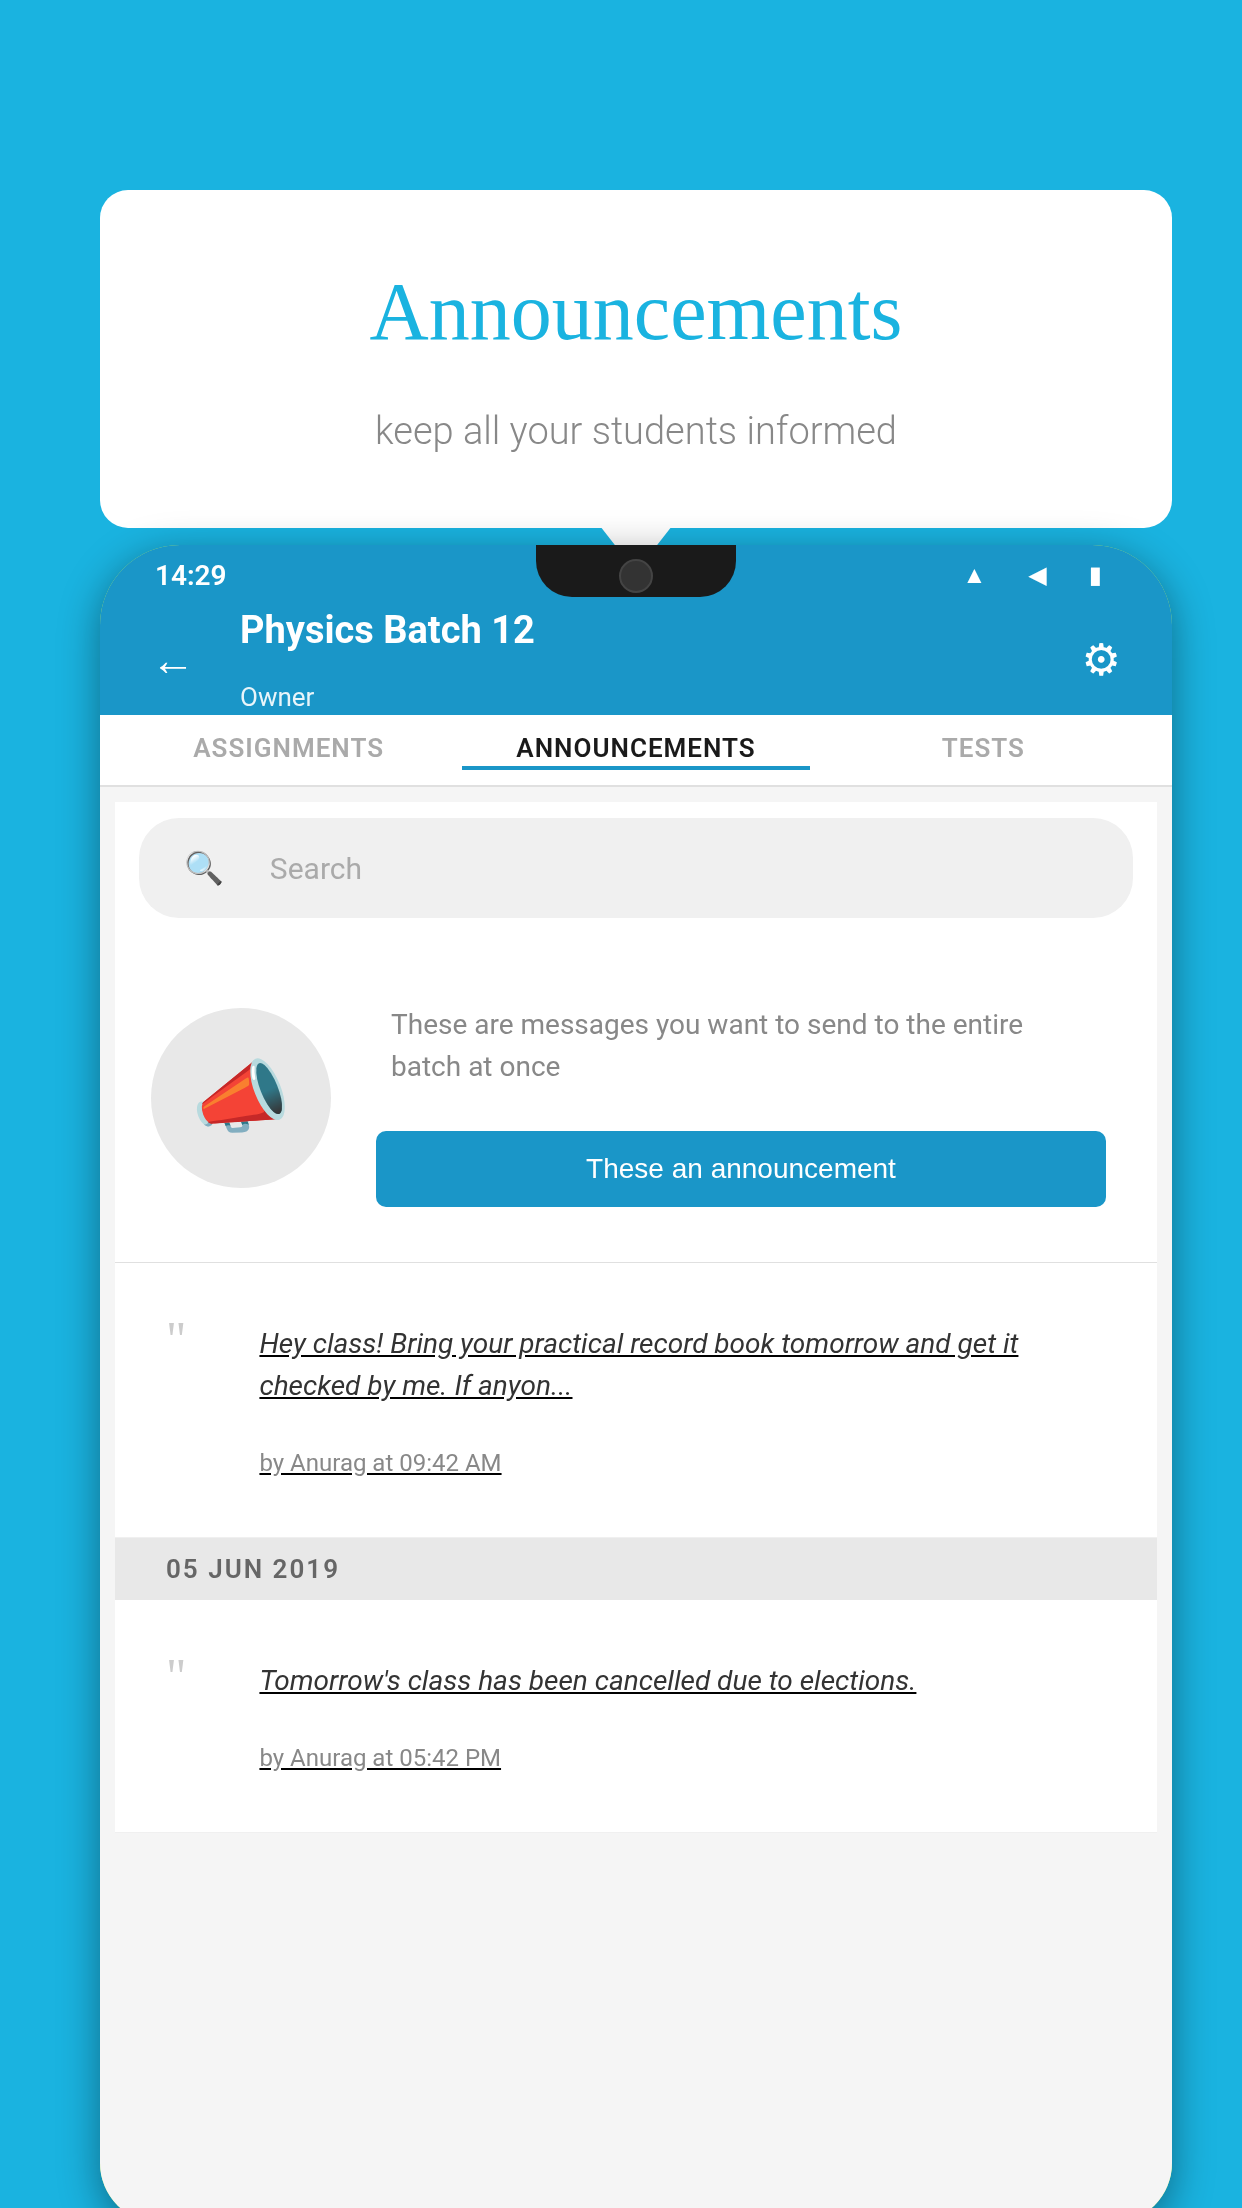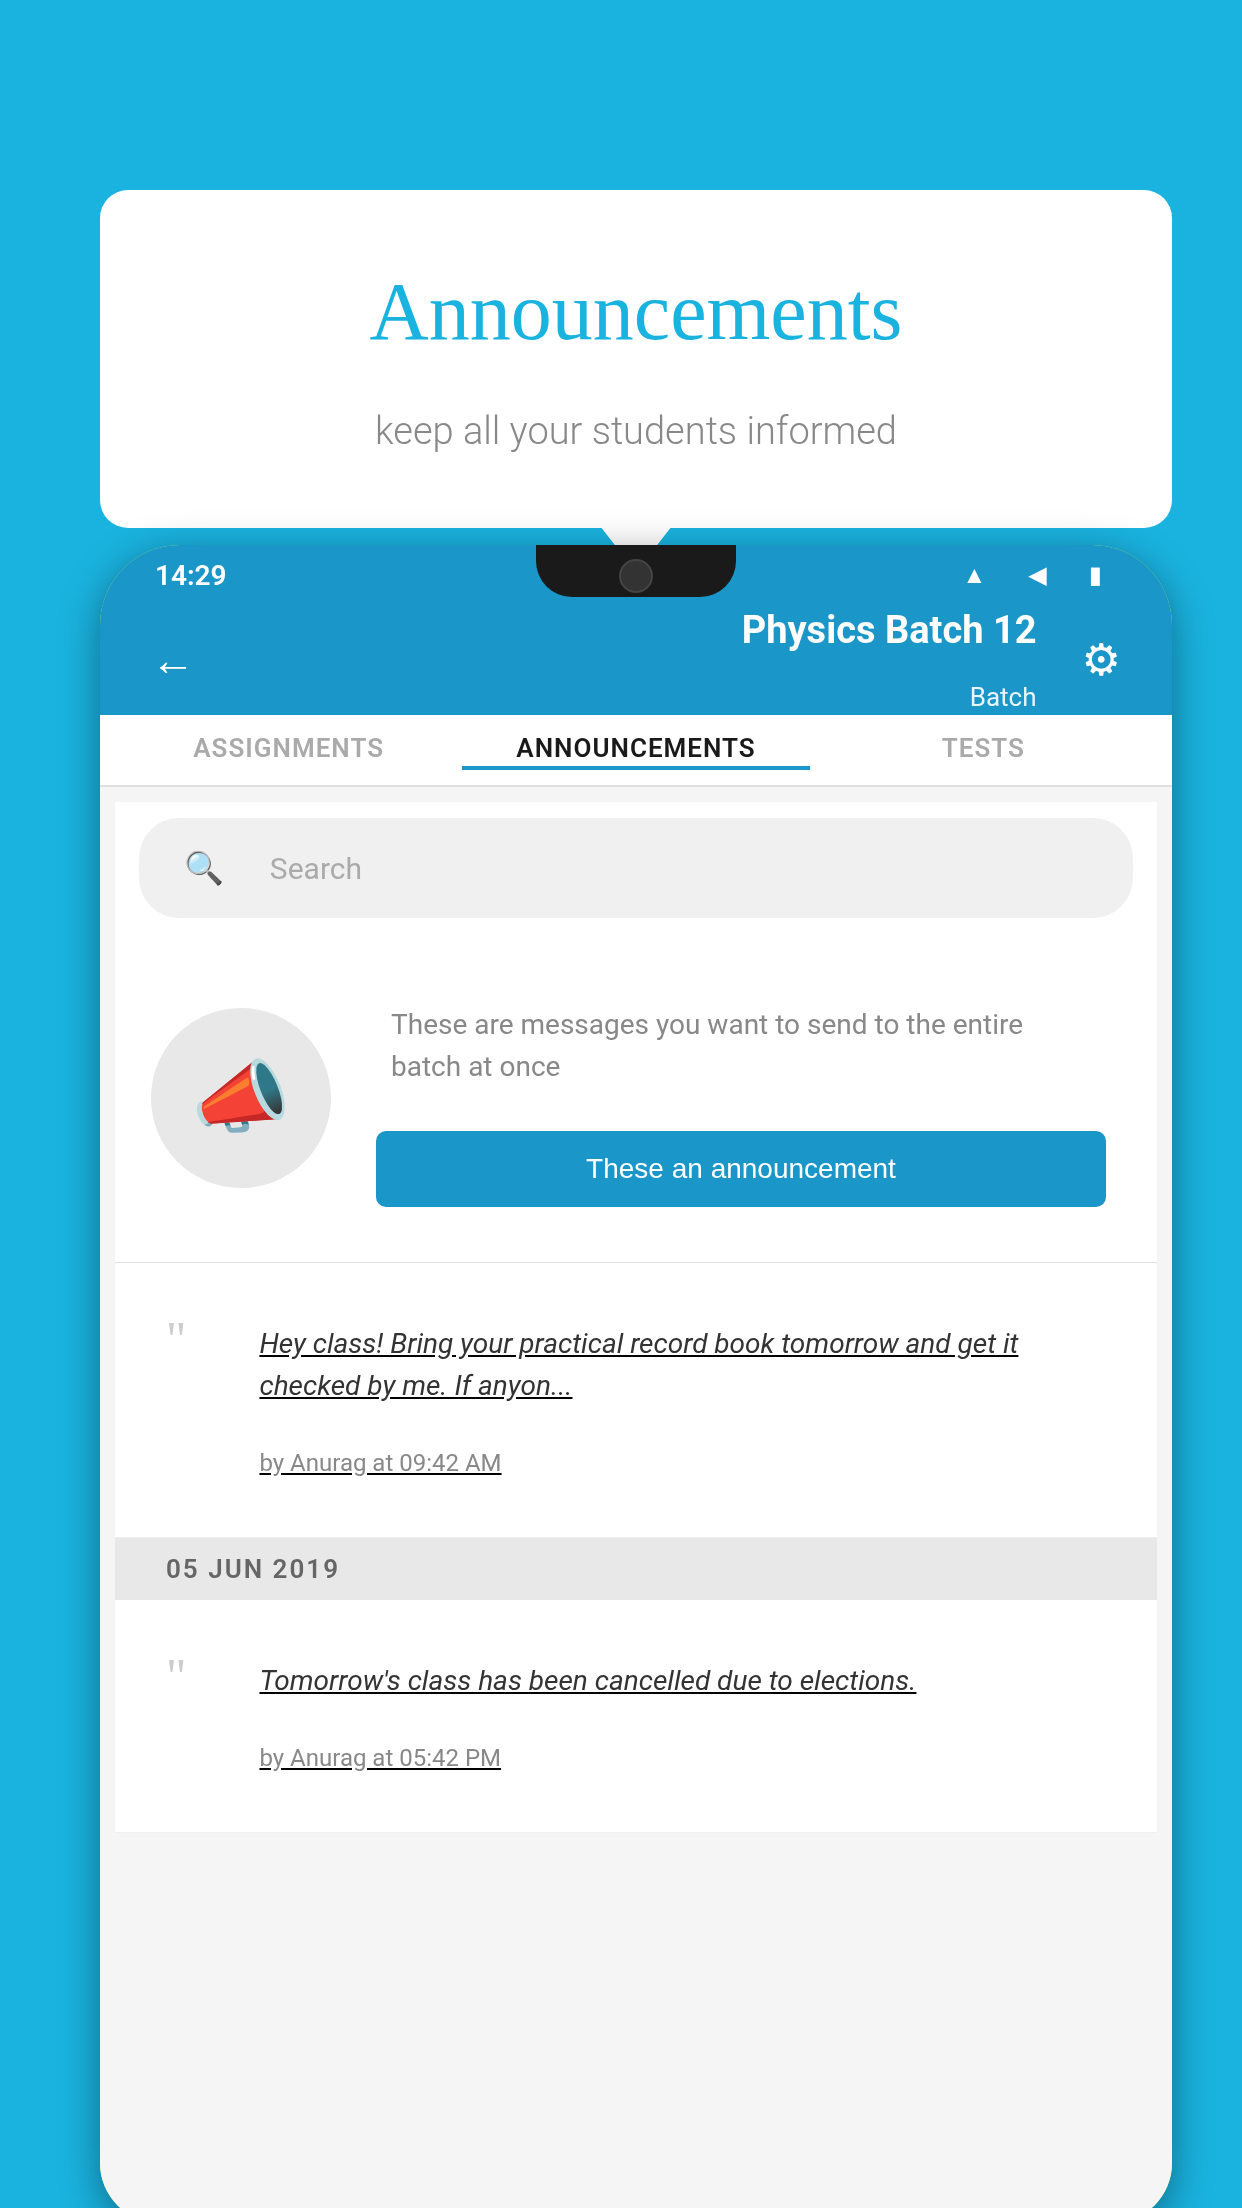--- a/index.html
+++ b/index.html
@@ -139,21 +139,21 @@
     }
 
     .back-arrow {
       color: white;
       font-size: 44px;
       cursor: pointer;
     }
 
     .app-bar-title-container {
       flex: 1;
-      text-align: right;
+      text-align: left;
     }
 
     .app-bar-title {
       color: white;
       font-size: 38px;
       font-weight: 700;
     }
 
     .app-bar-subtitle {
       color: rgba(255,255,255,0.9);
@@ -347,21 +347,21 @@
       <span class="status-icon">▲</span>
       <span class="status-icon">◀</span>
       <span class="status-icon">▮</span>
     </div>
   </div>
 
   <div class="app-bar">
     <span class="back-arrow">←</span>
     <div class="app-bar-title-container">
       <div class="app-bar-title">Physics Batch 12</div>
-      <div class="app-bar-subtitle">Batch</div>
+      <div class="app-bar-subtitle">Owner</div>
     </div>
     <span class="settings-icon">⚙</span>
   </div>
 
   <div class="tabs-container">
     <div class="tab">
       <span>ASSIGNMENTS</span>
     </div>
     <div class="tab active">
       <span>ANNOUNCEMENTS</span>

